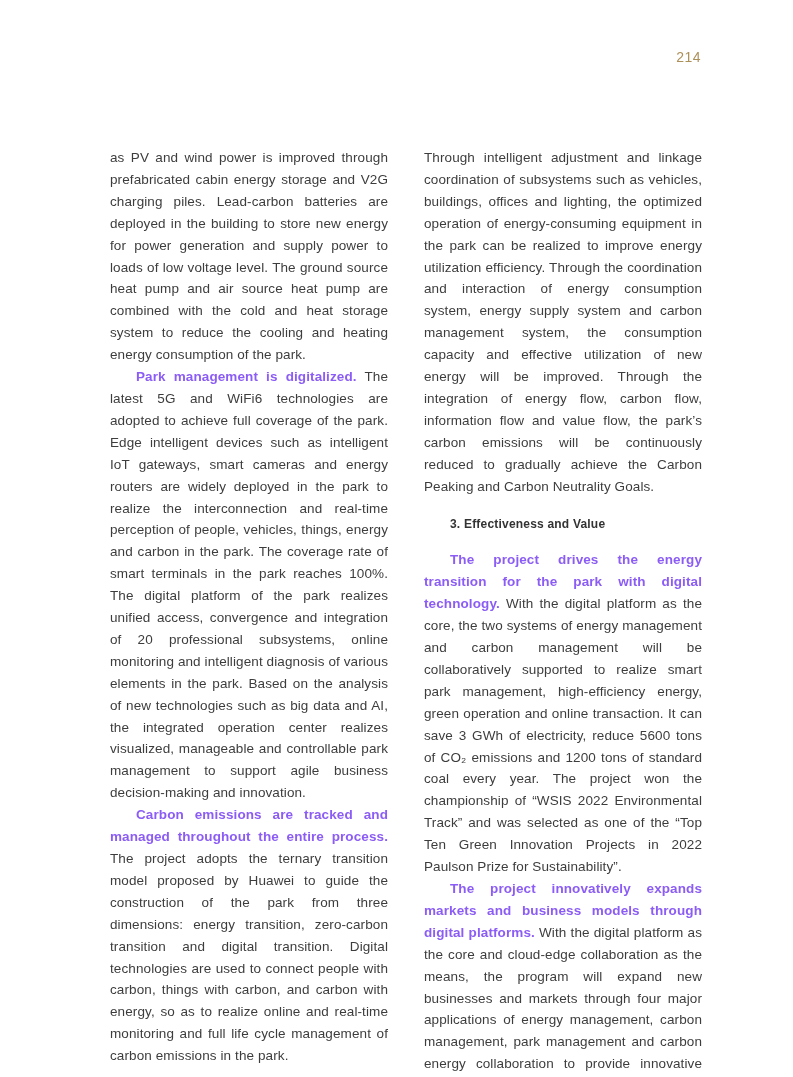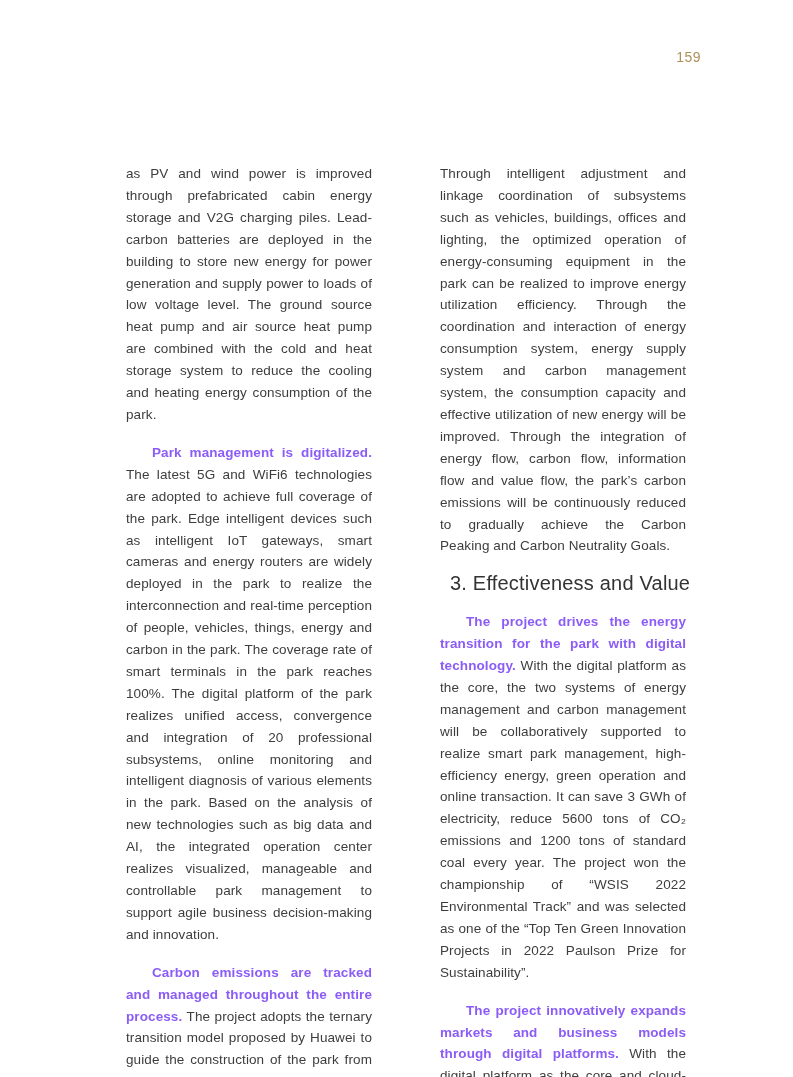--- a/index.html
+++ b/index.html
@@ -32,45 +32,45 @@
     }
     .col {
       width: 278px;
       text-align: justify;
       font-size: 13.5px;
       line-height: 21.9px;
       letter-spacing: 0.1px;
       color: #3d3d3d;
     }
     .para {
-      margin: 16px;
+      margin: 0;
     }
     .para.indent {
       text-indent: 26px;
     }
     .para strong {
       font-weight: bold;
       color: #8b5cf6;
     }
     .section-heading {
       margin: 16px 0 14px 0;
       padding-left: 26px;
-      font-size: 20px;
-      font-weight: normal;
+      font-size: 12px;
+      font-weight: bold;
       letter-spacing: 0.2px;
       color: #333333;
       text-align: left;
     }
   </style>
 </head>
 <body>
 
 <div class="page">
 
-  <div class="page-number">159</div>
+  <div class="page-number">214</div>
 
   <div class="content">
 
     <div class="col">
       <p class="para"><span>as PV and wind power is improved through prefabricated cabin energy storage and V2G charging piles. Lead-carbon batteries are deployed in the building to store new energy for power generation and supply power to loads of low voltage level. The ground source heat pump and air source heat pump are combined with the cold and heat storage system to reduce the cooling and heating energy consumption of the park.</span></p>
 
       <p class="para indent"><strong>Park management is digitalized.</strong><span> The latest 5G and WiFi6 technologies are adopted to achieve full coverage of the park. Edge intelligent devices such as intelligent IoT gateways, smart cameras and energy routers are widely deployed in the park to realize the interconnection and real-time perception of people, vehicles, things, energy and carbon in the park. The coverage rate of smart terminals in the park reaches 100%. The digital platform of the park realizes unified access, convergence and integration of 20 professional subsystems, online monitoring and intelligent diagnosis of various elements in the park. Based on the analysis of new technologies such as big data and AI, the integrated operation center realizes visualized, manageable and controllable park management to support agile business decision-making and innovation.</span></p>
 
       <p class="para indent"><strong>Carbon emissions are tracked and managed throughout the entire process.</strong><span> The project adopts the ternary transition model proposed by Huawei to guide the construction of the park from three dimensions: energy transition, zero-carbon transition and digital transition. Digital technologies are used to connect people with carbon, things with carbon, and carbon with energy, so as to realize online and real-time monitoring and full life cycle management of carbon emissions in the park.</span></p>
     </div>

